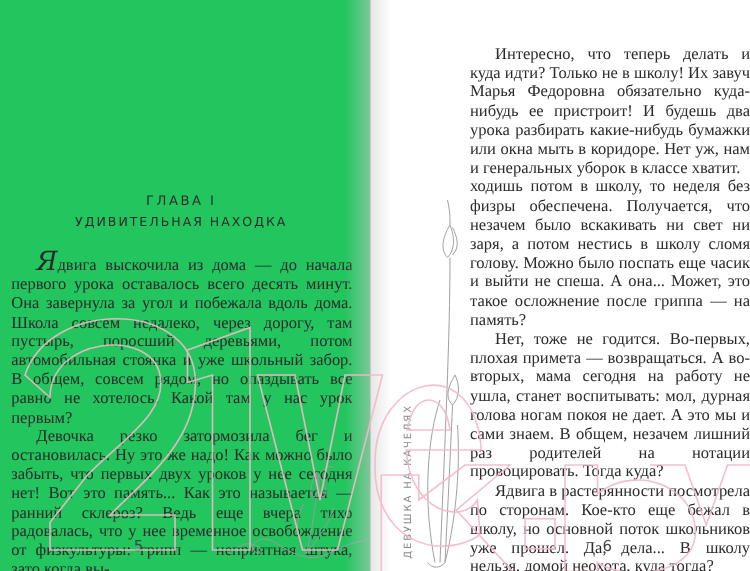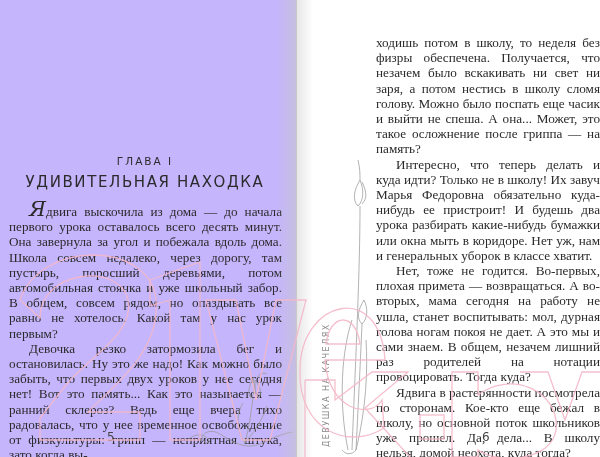--- a/index.html
+++ b/index.html
@@ -5,21 +5,21 @@
     html, body { margin: 0; padding: 0; }
     body {
       width: 600px; height: 457px; overflow: hidden;
       background: #ffffff;
       position: relative;
       font-family: "Liberation Serif", "DejaVu Serif", serif;
       color: #2a2a2a;
     }
     .spread { position: absolute; inset: 0; }
     .page {
-      position: absolute; top: 0; height: 457px; background: #c4b5fd;
+      position: absolute; top: 0; height: 457px; background: #22c55e;
     }
     .page-left { left: 0; width: 296px; }
     .page-right { left: 296px; width: 304px; }
     .gutter-shadow-left {
       position: absolute; top: 0; left: 276px; width: 20px; height: 457px;
       background: linear-gradient(to right, rgba(255,255,255,0), rgba(200,200,200,0.55));
     }
     .gutter-line {
       position: absolute; top: 0; left: 296px; width: 1px; height: 457px;
       background: #c9c9c9;
@@ -29,21 +29,21 @@
       background: linear-gradient(to right, rgba(215,215,215,0.6), rgba(255,255,255,0));
     }
 
     .chapter-label {
       position: absolute; top: 155px; left: 0; width: 290px; text-align: center;
       font-family: "DejaVu Sans", sans-serif; font-size: 10.5px; letter-spacing: 2px;
       color: #2b2b2b;
     }
     .chapter-title {
       position: absolute; top: 173px; left: 0; width: 290px; text-align: center;
-      font-family: "DejaVu Sans", sans-serif; font-size: 15px; letter-spacing: 1.6px;
+      font-family: "DejaVu Sans", sans-serif; font-size: 10px; letter-spacing: 1.6px;
       color: #2b2b2b;
     }
 
     .text-block {
       position: absolute;
       font-size: 13.2px; line-height: 15.2px;
       text-align: justify;
     }
     .left-text { top: 203px; left: 9px; width: 273px; }
     .right-text { top: 35px; left: 376px; width: 224px; }
@@ -99,22 +99,22 @@
   </div>
 
   <div class="gutter-shadow-left"></div>
   <div class="gutter-line"></div>
   <div class="gutter-shadow-right"></div>
 
   <div class="page page-right" style="background:transparent;">
   </div>
 
   <div class="text-block right-text">
+    <p class="para">Интересно, что теперь делать и куда идти? Только не в школу! Их завуч Марья Федоровна обязательно куда-нибудь ее пристроит! И будешь два урока разбирать какие-нибудь бумажки или окна мыть в коридоре. Нет уж, нам и генеральных уборок в классе хватит.</p>
     <p class="para noindent">ходишь потом в школу, то неделя без физры обеспечена. Получается, что незачем было вскакивать ни свет ни заря, а потом нестись в школу сломя голову. Можно было поспать еще часик и выйти не спеша. А она... Может, это такое осложнение после гриппа — на память?</p>
-    <p class="para">Интересно, что теперь делать и куда идти? Только не в школу! Их завуч Марья Федоровна обязательно куда-нибудь ее пристроит! И будешь два урока разбирать какие-нибудь бумажки или окна мыть в коридоре. Нет уж, нам и генеральных уборок в классе хватит.</p>
     <p class="para">Нет, тоже не годится. Во-первых, плохая примета — возвращаться. А во-вторых, мама сегодня на работу не ушла, станет воспитывать: мол, дурная голова ногам покоя не дает. А это мы и сами знаем. В общем, незачем лишний раз родителей на нотации провоцировать. Тогда куда?</p>
     <p class="para">Ядвига в растерянности посмотрела по сторонам. Кое-кто еще бежал в школу, но основной поток школьников уже прошел. Да, дела... В школу нельзя, домой неохота, куда тогда?</p>
 
   </div>
 
   <svg class="illustration" style="left:322px; top:150px;" width="50" height="307" viewBox="0 0 50 307">
     <g fill="none" stroke="#a0a0a0" stroke-width="0.8">
       <path d="M38 30 C 32 40, 30 50, 36 56 C 42 50, 42 40, 38 30 Z"></path>
       <path d="M40 32 C 44 40, 46 48, 40 54"></path>
       <path d="M36 10 C 38 18, 38 24, 38 30"></path>

